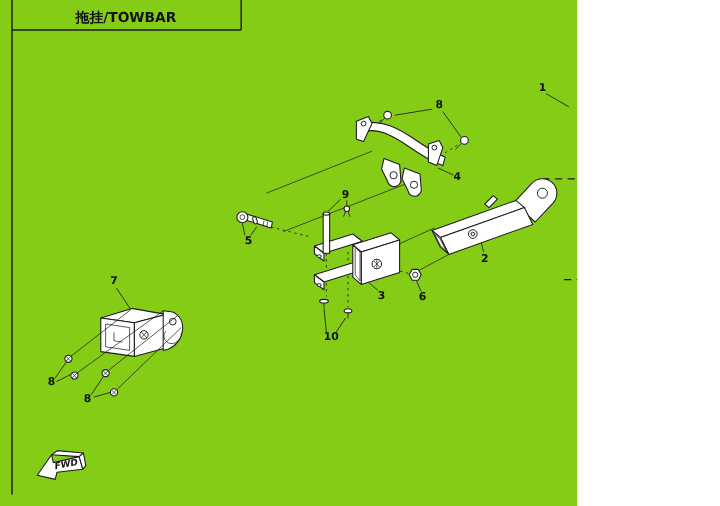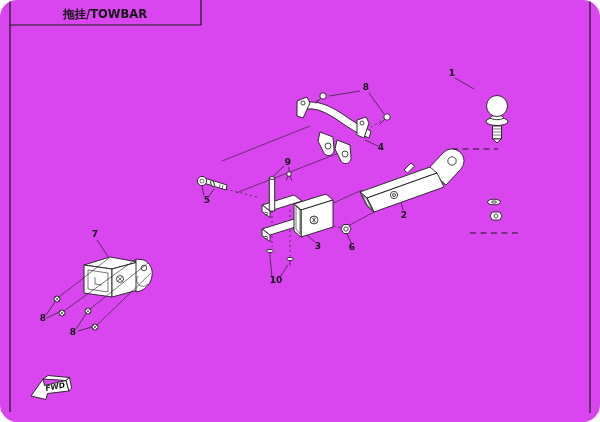--- a/index.html
+++ b/index.html
@@ -1,17 +1,17 @@
 <!DOCTYPE html>
 <html><head>
 <meta charset="utf-8">
 <style>
   html,body{margin:0;padding:0;background:#ffffff;}
-  .page{position:relative;width:600px;height:422px;background:#d946ef;overflow:hidden;
-        font-family:"DejaVu Sans", sans-serif;border-radius:17px;}
+  .page{position:relative;width:481px;height:422px;background:#84cc16;overflow:hidden;
+        font-family:"DejaVu Sans", sans-serif;}
   svg{position:absolute;left:0;top:0;}
   .outline{fill:#ffffff;stroke:#1c1c1c;stroke-width:0.9;stroke-linejoin:round;}
   .thin{fill:none;stroke:#1c1c1c;stroke-width:0.6;}
   .leader{fill:none;stroke:#1c1c1c;stroke-width:0.7;}
   .dotted{fill:none;stroke:#1c1c1c;stroke-width:0.7;stroke-dasharray:2,3;}
   .dashed{fill:none;stroke:#1c1c1c;stroke-width:1.1;stroke-dasharray:6,4.5;}
   .frame{fill:none;stroke:#1c1c1c;stroke-width:1.2;}
   .callout{font:600 9px "DejaVu Sans",sans-serif;fill:#111;text-anchor:middle;}
   .title-text{font:700 11.5px "DejaVu Sans",sans-serif;fill:#111;text-anchor:middle;}
   .fwd-text{font:italic 700 7.5px "DejaVu Sans",sans-serif;fill:#111;}

